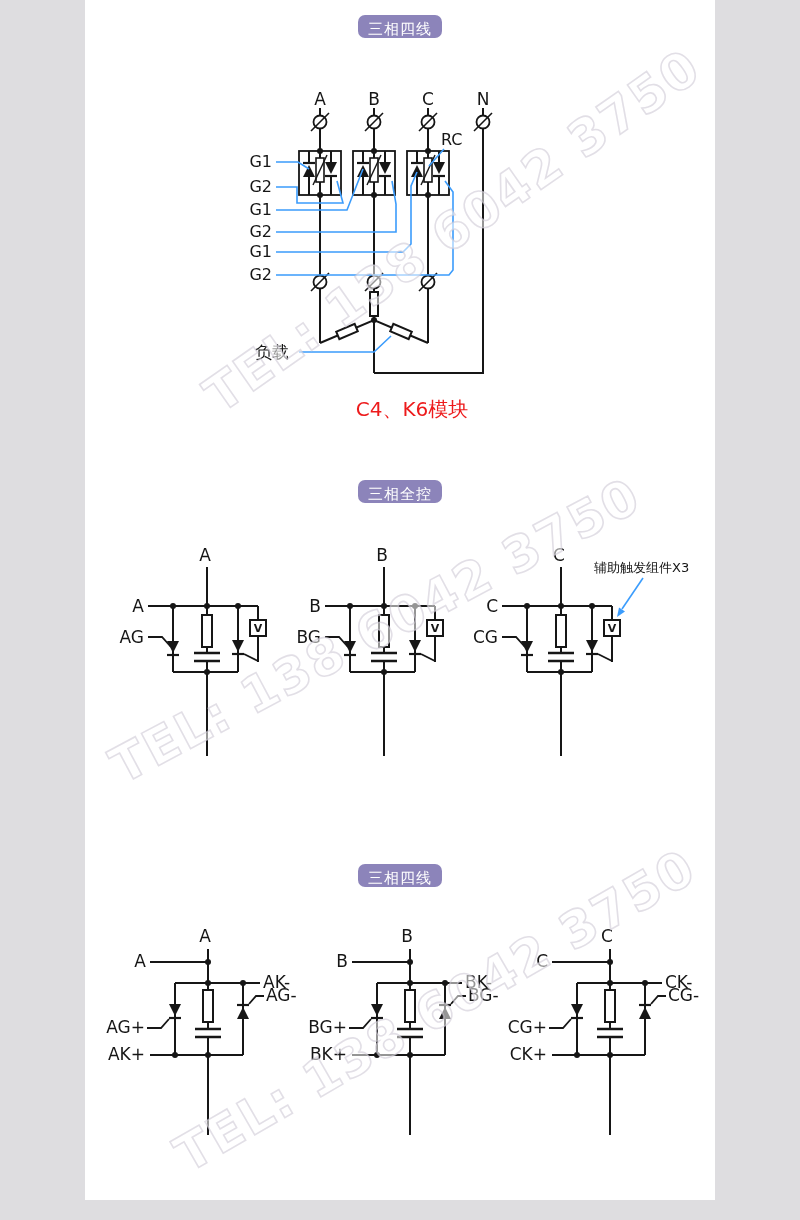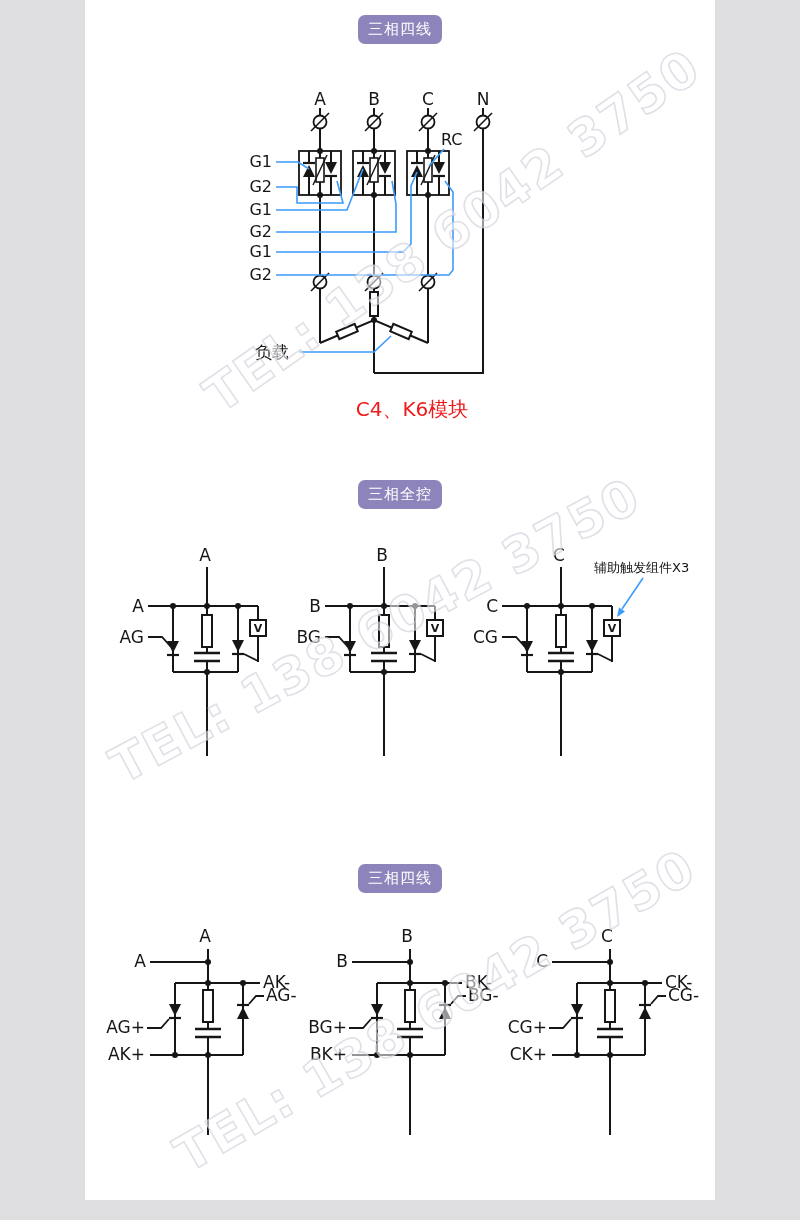--- a/index.html
+++ b/index.html
@@ -1,19 +1,19 @@
 <!DOCTYPE html>
 <html><head>
 <meta charset="utf-8">
 <style>
   html,body{margin:0;padding:0;}
   .page{position:relative;width:800px;height:1220px;background:#dedde0;font-family:"DejavU Sans","DejaVu Sans",sans-serif;overflow:hidden;}
   .content{position:absolute;left:85px;top:0;width:630px;height:1200px;background:#ffffff;z-index:1;}
   svg.layer{position:absolute;left:0;top:0;z-index:3;}
-  .badge{position:absolute;left:358px;width:84px;height:29px;background:#8c84ba;border-radius:7px;
+  .badge{position:absolute;left:358px;width:84px;height:23px;background:#8c84ba;border-radius:7px;
          color:#fff;font-size:15px;line-height:29px;text-align:center;letter-spacing:1px;z-index:4;}
   .caption{position:absolute;left:0;width:800px;text-align:center;color:#ed1b1c;z-index:4;margin-left:12px;}
   .cap1{top:396px;font-size:20px;}
   .cap2{top:776px;font-size:19px;}
   .cap3{top:1146px;font-size:20px;}
   .wm{position:absolute;z-index:6;font-weight:bold;font-size:50px;letter-spacing:2px;white-space:nowrap;
       color:rgba(255,255,255,0.55);-webkit-text-stroke:1.6px rgba(206,202,213,0.6);pointer-events:none;}
   .wm1{left:157px;top:202px;transform:rotate(-35deg);}
   .wm2{left:80px;top:602px;transform:rotate(-28deg);}
   .wm3{left:140px;top:982px;transform:rotate(-30deg);}

